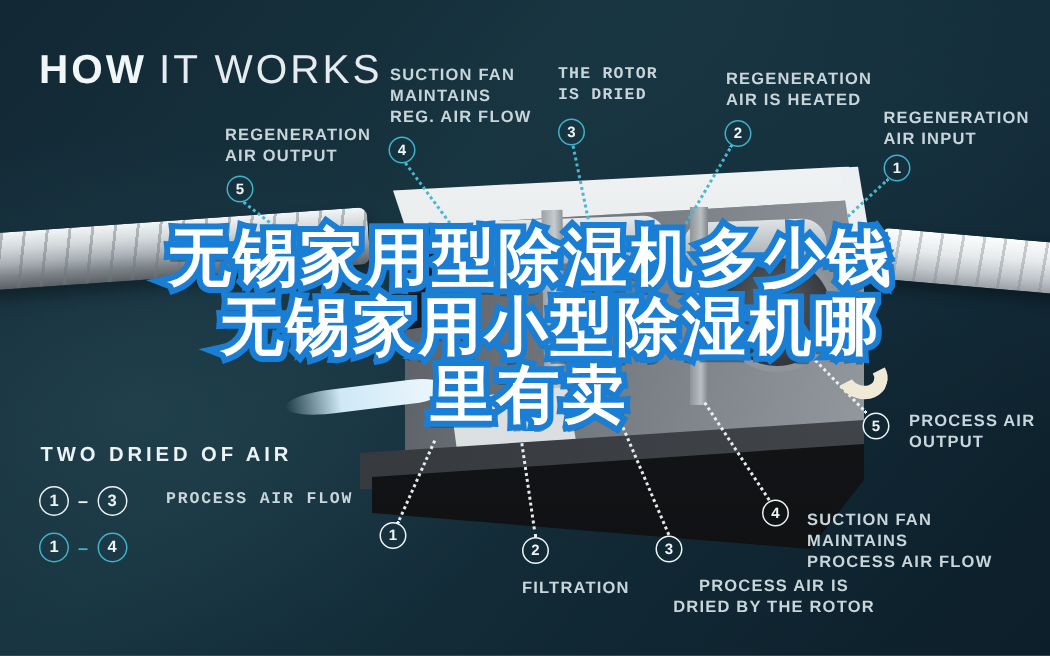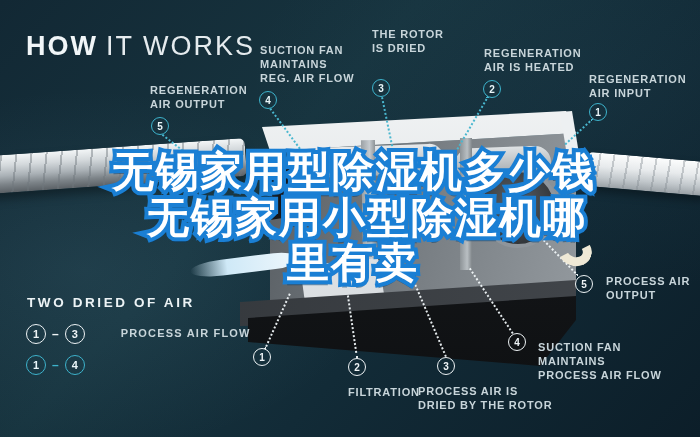--- a/index.html
+++ b/index.html
@@ -77,21 +77,21 @@
   
   .lbl{color:#c8d5da;font-size:11px;font-weight:700;letter-spacing:.8px;line-height:1.25;z-index:7;text-transform:uppercase;}
 
   
   .legend-title{left:27px;top:295px;color:#ecf3f5;font-size:13.5px;font-weight:700;letter-spacing:2.6px;z-index:7;white-space:nowrap;}
   .legend-row{display:flex;align-items:center;gap:6px;z-index:7;}
   .legend-row .num{position:static;width:20px;height:20px;font-size:11px;}
   .legend-row .dash{font-weight:700;font-size:12px;}
   .legend-row.r1 .dash{color:#eef3f5;}
   .legend-row.r2 .dash{color:#3db3cc;}
-  .legend-row .lbl{position:static;margin-left:30px;font-size:11px;letter-spacing:1.2px;}
+  .legend-row .lbl{position:static;margin-left:20px;font-size:11px;letter-spacing:1.2px;font-family:Liberation Mono, monospace;}
 
   
   .cn{z-index:8;font-weight:900;font-size:42px;line-height:1;letter-spacing:2px;white-space:nowrap;
       font-family:"Liberation Sans",sans-serif;}
   .cn .layer{position:absolute;left:0;top:0;font-family:Liberation Mono, monospace;}
   .cn .outline{color:#1a7fd4;-webkit-text-stroke:8px #1a7fd4;text-shadow:0 5px 0 rgba(9,62,105,.5);}
   .cn .fill{color:#ffffff;}
   .cn1{left:112px;top:154px;}
   .cn2{left:147px;top:200px;}
   .cn3{left:287px;top:245px;}
@@ -152,42 +152,42 @@
     </div>
   <div class="abs num teal" style="left:483px;top:80px;">
       <span>2</span>
     </div>
   <div class="abs num teal" style="left:589px;top:103px;">
       <span>1</span>
     </div>
 
   <div class="abs lbl" style="left:150px;top:84px;width:92px;">REGENERATION AIR OUTPUT</div>
   <div class="abs lbl" style="left:260px;top:44px;width:96px;">SUCTION FAN MAINTAINS REG. AIR FLOW</div>
-  <div class="abs lbl" style="left:372px;top:28px;width:80px;">THE ROTOR IS DRIED</div>
+  <div class="abs lbl" style="left:372px;top:44px;width:80px;font-family:Liberation Mono, monospace;">THE ROTOR IS DRIED</div>
   <div class="abs lbl" style="left:484px;top:47px;width:118px;">REGENERATION AIR IS HEATED</div>
   <div class="abs lbl" style="left:589px;top:73px;width:95px;">REGENERATION AIR INPUT</div>
 
   <div class="abs num white" style="left:253px;top:348px;">
       <span>1</span>
     </div>
   <div class="abs num white" style="left:348px;top:358px;">
       <span>2</span>
     </div>
   <div class="abs num white" style="left:437px;top:357px;">
       <span>3</span>
     </div>
   <div class="abs num white" style="left:508px;top:333px;">
       <span>4</span>
     </div>
   <div class="abs num white" style="left:575px;top:275px;">
       <span>5</span>
     </div>
 
   <div class="abs lbl" style="left:348px;top:386px;width:110px;">FILTRATION</div>
-  <div class="abs lbl" style="left:418px;top:385px;width:142px;">PROCESS AIR IS DRIED BY THE ROTOR</div>
+  <div class="abs lbl" style="left:445px;top:385px;width:142px;text-align:center;">PROCESS AIR IS DRIED BY THE ROTOR</div>
   <div class="abs lbl" style="left:538px;top:341px;width:125px;">SUCTION FAN MAINTAINS PROCESS AIR FLOW</div>
   <div class="abs lbl" style="left:606px;top:275px;width:92px;">PROCESS AIR OUTPUT</div>
 
   <div class="abs legend-title">TWO DRIED OF AIR</div>
   <div class="abs legend-row r1" style="left:26px;top:324px;">
     <span class="num white">
         <span>1</span>
       </span>
     <span class="dash">–</span>
     <span class="num white">

